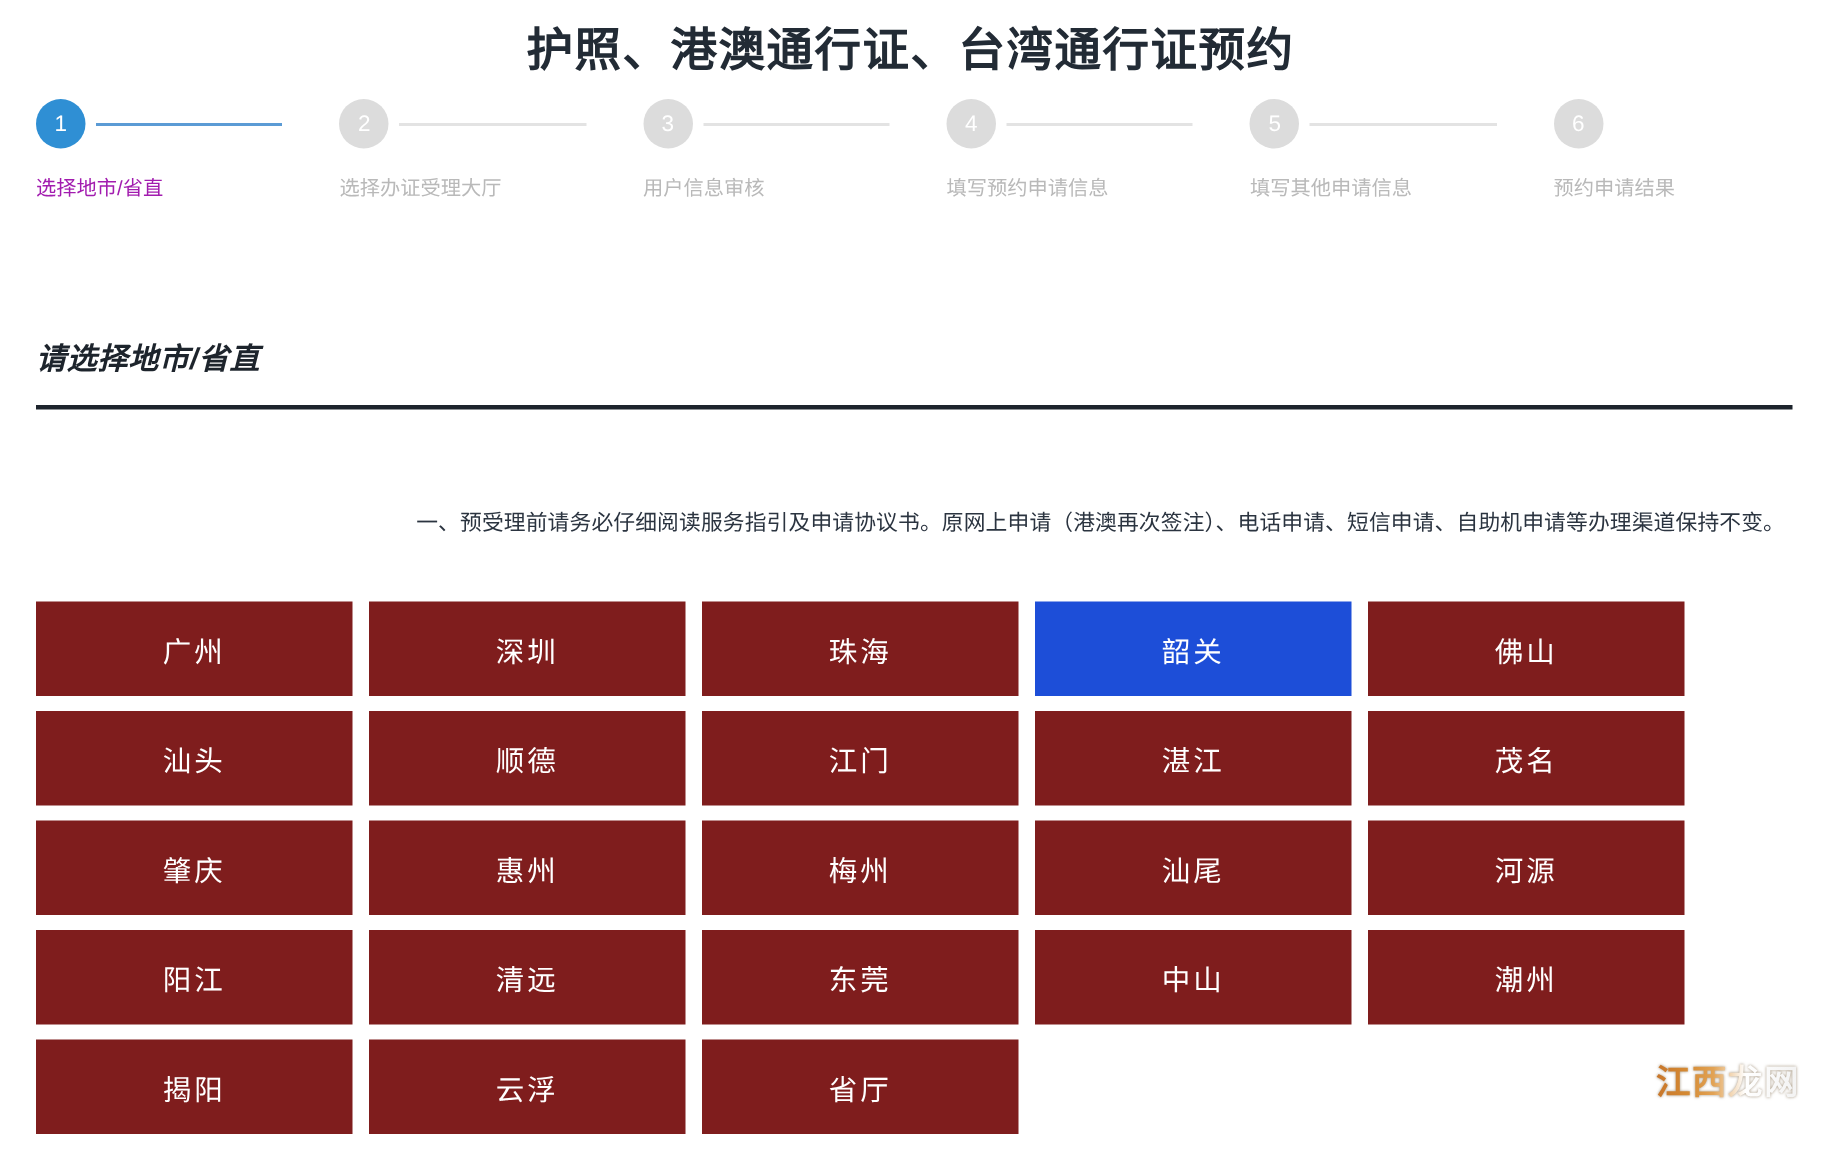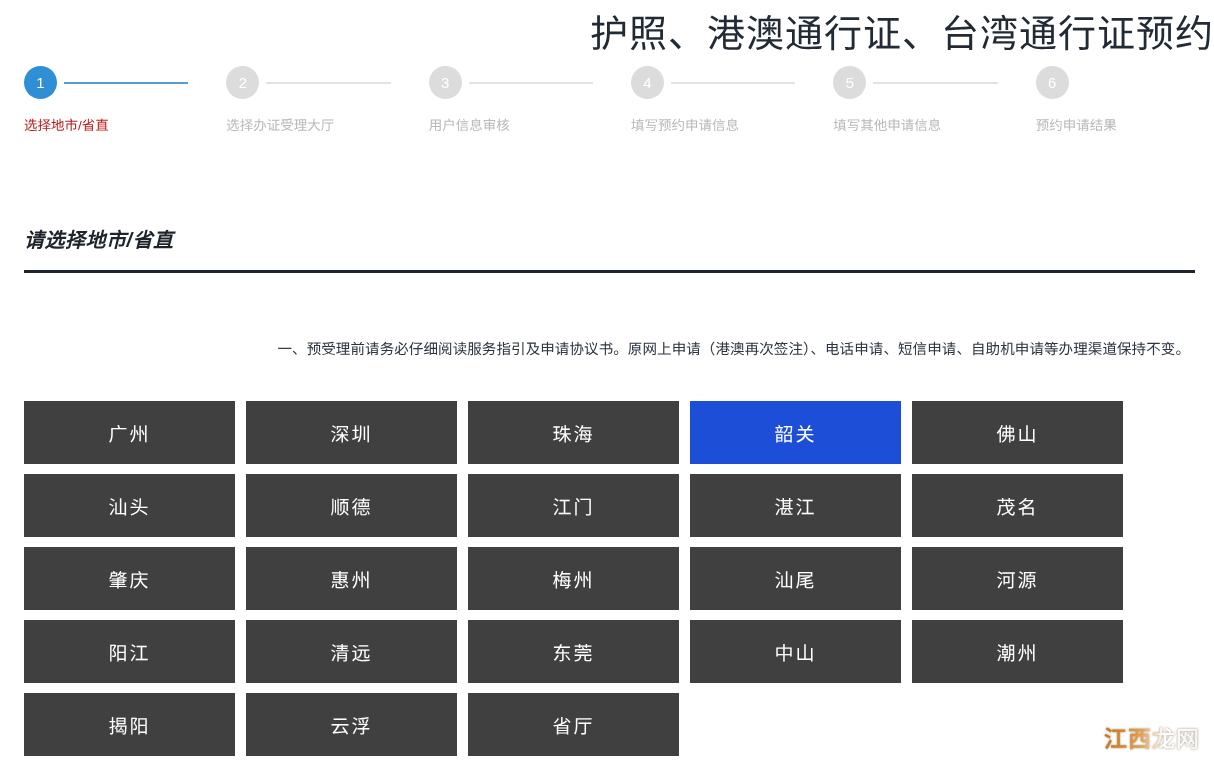--- a/index.html
+++ b/index.html
@@ -15,23 +15,23 @@
     overflow: hidden;
     font-family: "Liberation Sans", "DejaVu Sans", sans-serif;
     color: #1f2933;
     -webkit-font-smoothing: antialiased;
   }
 
   
   .page-title {
     margin: 0;
     padding-top: 10px;
-    text-align: right;
-    font-size: 38px;
-    font-weight: 400;
+    text-align: center;
+    font-size: 31px;
+    font-weight: 700;
     letter-spacing: 1px;
     color: #222b35;
     line-height: 48px;
   }
 
   
   .stepper {
     position: relative;
     margin: 8px 0 0 0;
     padding: 0 0 0 0;
@@ -78,21 +78,21 @@
   }
   .step.is-active .step-line { background: #5b9bd5; }
   .step:last-child .step-line { display: none; }
   .step-label {
     margin-top: 18px;
     font-size: 13.5px;
     color: #b9b9b9;
     white-space: nowrap;
     line-height: 18px;
   }
-  .step.is-active .step-label { color: #b91c1c; }
+  .step.is-active .step-label { color: #a21caf; }
 
   
   .section {
     margin: 0 24px;
     font-style: italic;
   }
   .section-heading {
     margin: 0;
     padding-top: 82px;
     font-size: 20px;
@@ -126,42 +126,42 @@
   .city-grid {
     margin: 0 24px;
     padding-top: 24px;
     display: grid;
     grid-template-columns: repeat(5, 211px);
     gap: 10px 11px;
     justify-content: start;
   }
   .city-tile {
     height: 63px;
-    background: #404040;
+    background: #7f1d1d;
     color: #ffffff;
     display: flex;
     align-items: center;
     justify-content: center;
     font-size: 19px;
     letter-spacing: 2px;
     cursor: pointer;
     user-select: none;
     border: none;
     padding: 0;
     font-family: inherit;
   }
   .city-tile.is-selected {
     background: #1d4ed8;
   }
 
   
   .watermark {
     position: absolute;
     right: 14px;
-    bottom: 18px;
+    bottom: 36px;
     font-size: 23px;
     font-weight: bold;
     letter-spacing: 1px;
     line-height: 28px;
     background-image: linear-gradient(90deg, #c8762a 0%, #d58a33 22%, #e2a355 40%, #ffffff 62%, #f2f2f2 100%);
     -webkit-background-clip: text;
     background-clip: text;
     color: transparent;
     -webkit-text-fill-color: transparent;
     text-shadow: none;

